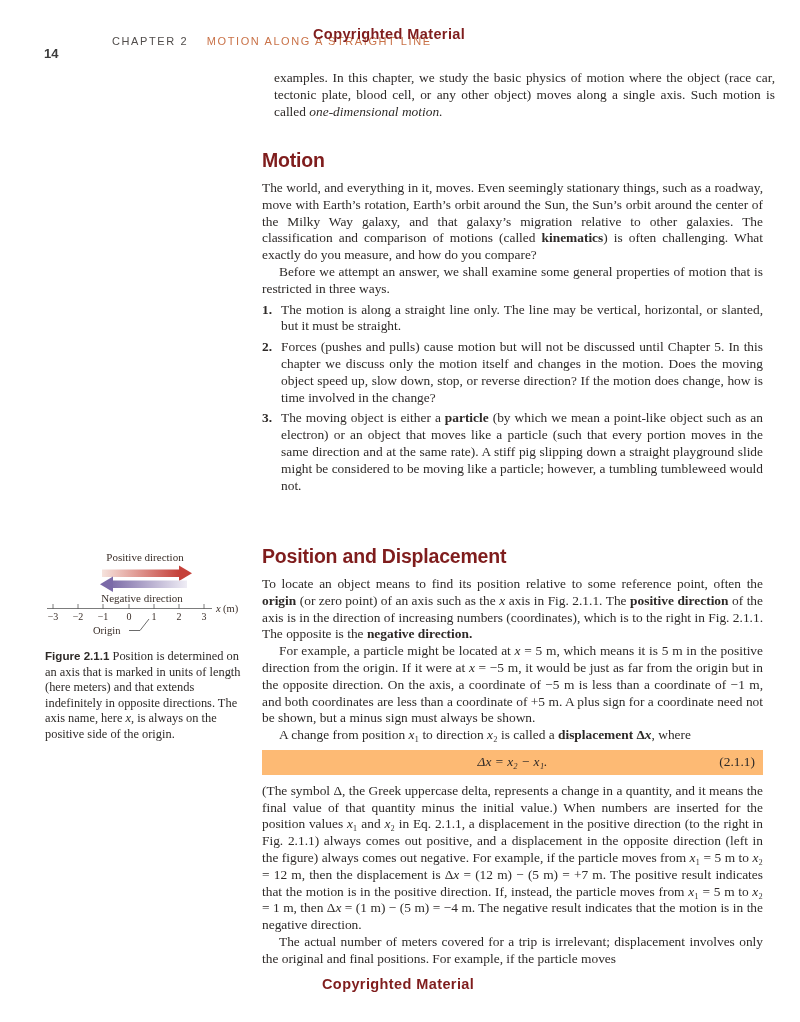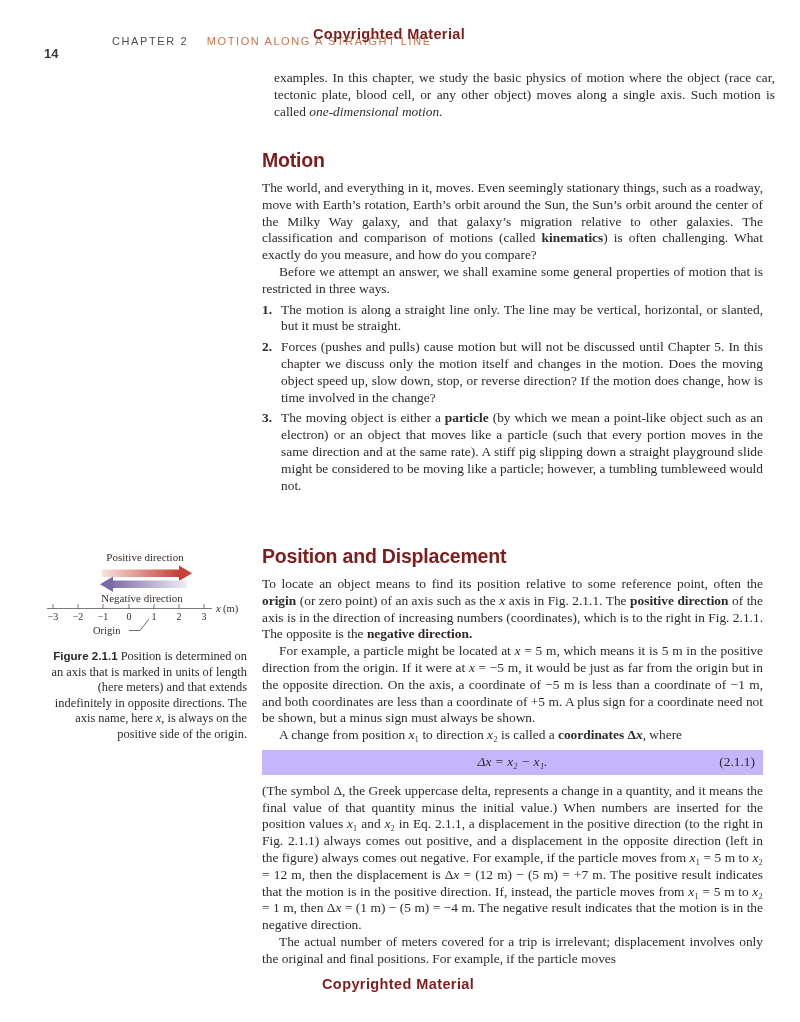--- a/index.html
+++ b/index.html
@@ -34,30 +34,30 @@
     font-size:19.5px; line-height:24px; margin:0 0 8px 0; letter-spacing:-0.2px;
     text-align:left;
   }
   p { margin:0; }
   p.ind { text-indent:17px; }
   .list { margin-top:4px; }
   .li { display:flex; margin-top:4px; }
   .li .num { font-weight:bold; flex:none; width:13px; margin-right:6px; }
   .li .txt { flex:1; text-align:justify; }
   .eq {
-    position:relative; background:#c4b5fd; margin:6px 0 8px 0;
+    position:relative; background:#fdba74; margin:6px 0 8px 0;
     padding:4px 10px; text-align:center;
   }
   .eq .expr { font-style:italic; }
   .eq .num { position:absolute; right:8px; top:4px; font-style:normal; }
   
   .fig-svg { position:absolute; left:45px; top:548px; }
   .fig-caption {
     position:absolute; left:45px; top:648px; width:202px;
-    font-size:12.4px; line-height:15.6px; text-align:right; color:#2e2a28;
+    font-size:12.4px; line-height:15.6px; text-align:left; color:#2e2a28;
   }
   .cap-label {
     font-family:"Liberation Sans", sans-serif; font-weight:bold; font-size:11.6px;
   }
   .figtext { font-family:"Liberation Serif", serif; fill:#3a2e28; }
 </style>
 </head>
 <body>
 
 <div class="page">
@@ -90,21 +90,21 @@
         <span class="num">3.</span>
         <div class="txt"><span>The moving object is either a </span><b>particle</b><span> (by which we mean a point-like object such as an electron) or an object that moves like a particle (such that every portion moves in the same direction and at the same rate). A stiff pig slipping down a straight playground slide might be considered to be moving like a particle; however, a tumbling tumbleweed would not.</span></div>
       </div>
     </div>
   </div>
 
   <div class="col sec-position">
     <h2 class="sec-head">Position and Displacement</h2>
     <p><span>To locate an object means to find its position relative to some reference point, often the </span><b>origin</b><span> (or zero point) of an axis such as the </span><i>x</i><span> axis in Fig. 2.1.1. The </span><b>positive direction</b><span> of the axis is in the direction of increasing numbers (coordinates), which is to the right in Fig. 2.1.1. The opposite is the </span><b>negative direction.</b></p>
     <p class="ind"><span>For example, a particle might be located at </span><i>x</i><span> = 5 m, which means it is 5 m in the positive direction from the origin. If it were at </span><i>x</i><span> = −5 m, it would be just as far from the origin but in the opposite direction. On the axis, a coordinate of −5 m is less than a coordinate of −1 m, and both coordinates are less than a coordinate of +5 m. A plus sign for a coordinate need not be shown, but a minus sign must always be shown.</span></p>
-    <p class="ind"><span>A change from position </span><i>x</i><span>₁ to direction </span><i>x</i><span>₂ is called a </span><b>coordinates Δ</b><b style="font-style: italic;">x</b><span>, where</span></p>
+    <p class="ind"><span>A change from position </span><i>x</i><span>₁ to direction </span><i>x</i><span>₂ is called a </span><b>displacement Δ</b><b style="font-style: italic;">x</b><span>, where</span></p>
     <div class="eq">
       <span class="expr">Δx = x₂ − x₁.</span>
       <span class="num">(2.1.1)</span>
     </div>
     <p><span>(The symbol Δ, the Greek uppercase delta, represents a change in a quantity, and it means the final value of that quantity minus the initial value.) When numbers are inserted for the position values </span><i>x</i><span>₁ and </span><i>x</i><span>₂ in Eq. 2.1.1, a displacement in the positive direction (to the right in Fig. 2.1.1) always comes out positive, and a displacement in the opposite direction (left in the figure) always comes out negative. For example, if the particle moves from </span><i>x</i><span>₁ = 5 m to </span><i>x</i><span>₂ = 12 m, then the displacement is Δ</span><i>x</i><span> = (12 m) − (5 m) = +7 m. The positive result indicates that the motion is in the positive direction. If, instead, the particle moves from </span><i>x</i><span>₁ = 5 m to </span><i>x</i><span>₂ = 1 m, then Δ</span><i>x</i><span> = (1 m) − (5 m) = −4 m. The negative result indicates that the motion is in the negative direction.</span></p>
     <p class="ind"><span>The actual number of meters covered for a trip is irrelevant; displacement involves only the original and final positions. For example, if the particle moves</span></p>
   </div>
 
   <svg class="fig-svg" width="205" height="94" viewBox="0 0 205 94">
     <defs>

